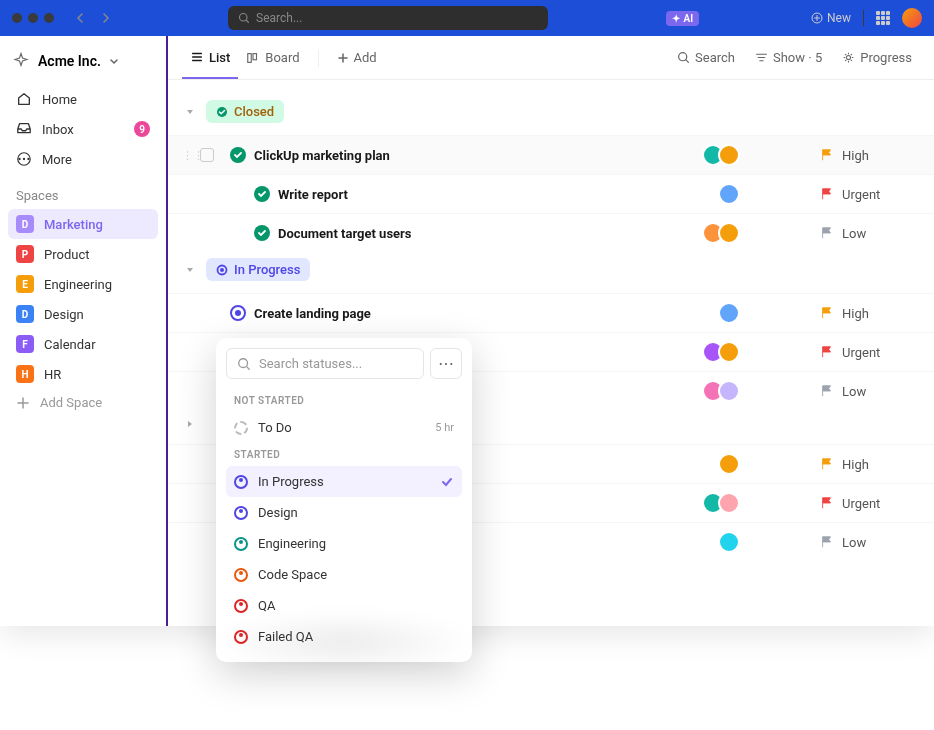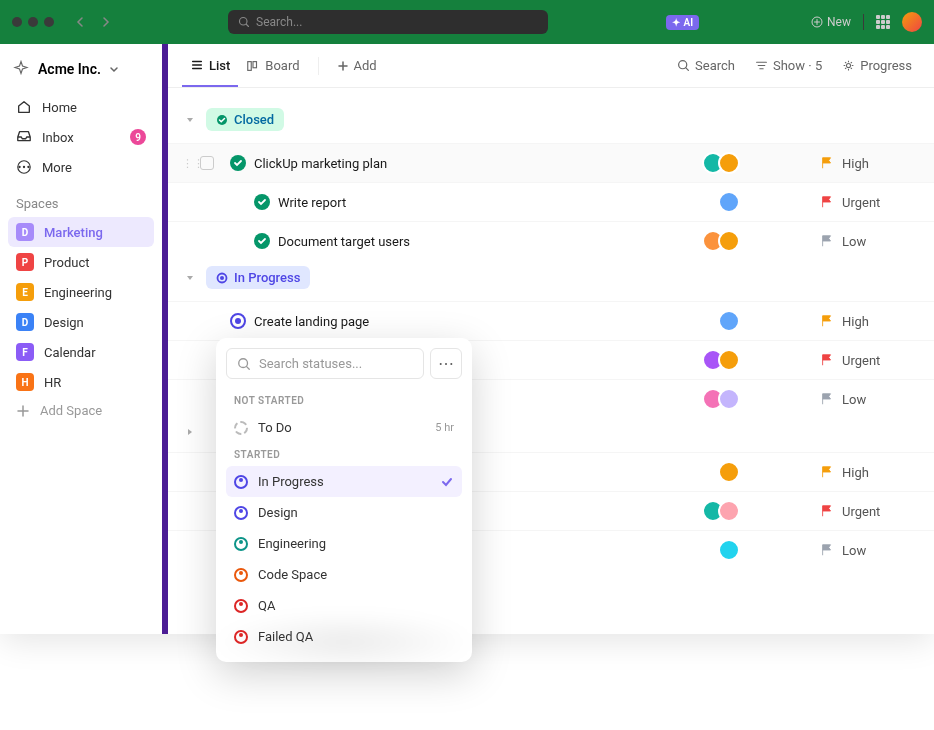--- a/index.html
+++ b/index.html
@@ -1,33 +1,33 @@
 <!DOCTYPE html>
 <html><head>
 <meta charset="utf-8">
 <style>
 * { margin: 0; padding: 0; box-sizing: border-box; font-family: -apple-system, BlinkMacSystemFont, "Segoe UI", Roboto, sans-serif; }
 body { background: #fff; width: 934px; height: 730px; overflow: hidden; }
 .window { width: 934px; border-radius: 12px; overflow: visible; box-shadow: 0 8px 32px rgba(0,0,0,0.1); }
-.titlebar { background: #15803d; height: 44px; display: flex; align-items: center; padding: 10px 12px; gap: 8px; }
+.titlebar { background: #1d4ed8; height: 36px; display: flex; align-items: center; padding: 10px 12px; gap: 8px; }
 .traffic { display: flex; gap: 6px; }
 .dot { width: 10px; height: 10px; border-radius: 50%; background: #3a3a3a; }
 .nav-arrows { display: flex; gap: 2px; margin-left: 8px; }
 .arrow { width: 22px; height: 22px; display: flex; align-items: center; justify-content: center; color: #888; cursor: pointer; }
 .search-bar { flex: 1; max-width: 320px; margin: 0 auto; background: #2e2e2e; border-radius: 6px; height: 24px; display: flex; align-items: center; padding: 0 10px; color: #888; font-size: 12px; gap: 6px; }
 .ai-badge { background: #7b68ee; color: #fff; font-size: 10px; font-weight: 600; padding: 2px 6px; border-radius: 4px; display: flex; align-items: center; gap: 3px; margin-left: 6px; }
 .tb-right { margin-left: auto; display: flex; align-items: center; gap: 12px; color: #ccc; font-size: 12px; }
 .new-btn { display: flex; align-items: center; gap: 4px; cursor: pointer; }
 .tb-divider { width: 1px; height: 16px; background: #3a3a3a; }
 .grid-icon { width: 14px; height: 14px; display: grid; grid-template-columns: 1fr 1fr 1fr; gap: 1.5px; }
 .grid-icon span { background: #ccc; border-radius: 1px; }
 .avatar-sm { width: 20px; height: 20px; border-radius: 50%; background: linear-gradient(135deg,#f59e0b,#ef4444); }
 
 .main { display: flex; background: #fff; }
-.sidebar { width: 168px; padding: 10px 8px; border-right: 6px solid #4c1d95; height: 590px; }
+.sidebar { width: 168px; padding: 10px 8px; border-right: 2px solid #4c1d95; height: 590px; }
 .workspace { display: flex; align-items: center; gap: 8px; padding: 6px 4px 14px; font-weight: 600; font-size: 14px; }
 .ws-logo { color: #444; }
 .nav-item { display: flex; align-items: center; gap: 10px; padding: 7px 8px; border-radius: 6px; font-size: 13px; color: #333; cursor: pointer; }
 .nav-badge { margin-left: auto; background: #ec4899; color: #fff; font-size: 10px; font-weight: 600; border-radius: 10px; min-width: 16px; height: 16px; display: flex; align-items: center; justify-content: center; padding: 0 5px; }
 .section-label { font-size: 13px; color: #888; padding: 14px 8px 6px; }
 .space-item { display: flex; align-items: center; gap: 10px; padding: 6px 8px; border-radius: 6px; font-size: 13px; color: #333; cursor: pointer; }
 .space-item.active { background: #ede9fe; color: #7b68ee; font-weight: 500; }
 .space-sq { width: 18px; height: 18px; border-radius: 4px; display: flex; align-items: center; justify-content: center; font-size: 10px; font-weight: 700; color: #fff; }
 .add-space { color: #999; }
 
@@ -36,35 +36,35 @@
 .view-tab { display: flex; align-items: center; gap: 5px; padding: 12px 8px; cursor: pointer; }
 .view-tab.active { color: #1a1a1a; font-weight: 500; border-bottom: 2px solid #7b68ee; margin-bottom: -1px; }
 .tb-sep { width: 1px; height: 18px; background: #eee; margin: 0 6px; }
 .tb-spacer { flex: 1; }
 .tb-action { display: flex; align-items: center; gap: 5px; padding: 6px 8px; cursor: pointer; }
 
 .task-list { padding: 14px 0 0; position: relative; }
 .group-header { display: flex; align-items: center; gap: 8px; padding: 6px 14px 12px; }
 .caret { width: 16px; height: 16px; display: flex; align-items: center; justify-content: center; color: #aaa; cursor: pointer; }
 .status-pill { display: inline-flex; align-items: center; gap: 6px; padding: 4px 10px; border-radius: 6px; font-size: 13px; font-weight: 500; }
-.pill-closed { background: #d1fae5; color: #0369a1; }
+.pill-closed { background: #d1fae5; color: #a16207; }
 .pill-progress { background: #e0e7ff; color: #4f46e5; }
 .task-row { display: flex; align-items: center; padding: 8px 14px; font-size: 13px; cursor: pointer; border-top: 1px solid #f5f5f5; }
 .task-row.hover { background: #fafafa; }
 .row-left { display: flex; align-items: center; gap: 8px; flex: 1; min-width: 0; }
 .drag { color: #ccc; font-size: 11px; visibility: hidden; width: 10px; }
 .task-row.hover .drag { visibility: visible; }
 .chk { width: 14px; height: 14px; border: 1.5px solid #ccc; border-radius: 3px; visibility: hidden; }
 .task-row.hover .chk { visibility: visible; }
 .indent1 { margin-left: 24px; }
 .status-icon { width: 16px; height: 16px; border-radius: 50%; display: flex; align-items: center; justify-content: center; flex-shrink: 0; }
 .si-done { background: #059669; color: #fff; }
 .si-prog { border: 2px solid #4f46e5; position: relative; }
 .si-prog::after { content:''; width: 6px; height: 6px; border-radius: 50%; background: #4f46e5; }
-.task-name { color: #1a1a1a; }
+.task-name { color: #1a1a1a; font-weight: bold; }
 .avatars { display: flex; margin-right: 80px; }
 .av { width: 22px; height: 22px; border-radius: 50%; border: 2px solid #fff; margin-left: -6px; }
 .av:first-child { margin-left: 0; }
 .priority { display: flex; align-items: center; gap: 8px; width: 100px; color: #555; }
 .flag { width: 14px; height: 14px; }
 
 .popover { position: absolute; left: 216px; top: 338px; width: 256px; background: #fff; border-radius: 10px; box-shadow: 0 12px 40px rgba(0,0,0,0.18); padding: 10px; z-index: 10; }
 .popover::after { content:''; position:absolute; left:-6px; right:-6px; bottom:-10px; height:60px; background: radial-gradient(ellipse at center, rgba(0,0,0,0.08), transparent 70%); z-index:-1; filter: blur(8px); pointer-events:none;}
 .pop-search-row { display: flex; gap: 6px; margin-bottom: 10px; }
 .pop-search { flex: 1; display: flex; align-items: center; gap: 8px; border: 1px solid #e5e5e5; border-radius: 6px; padding: 7px 10px; color: #999; font-size: 13px; }

